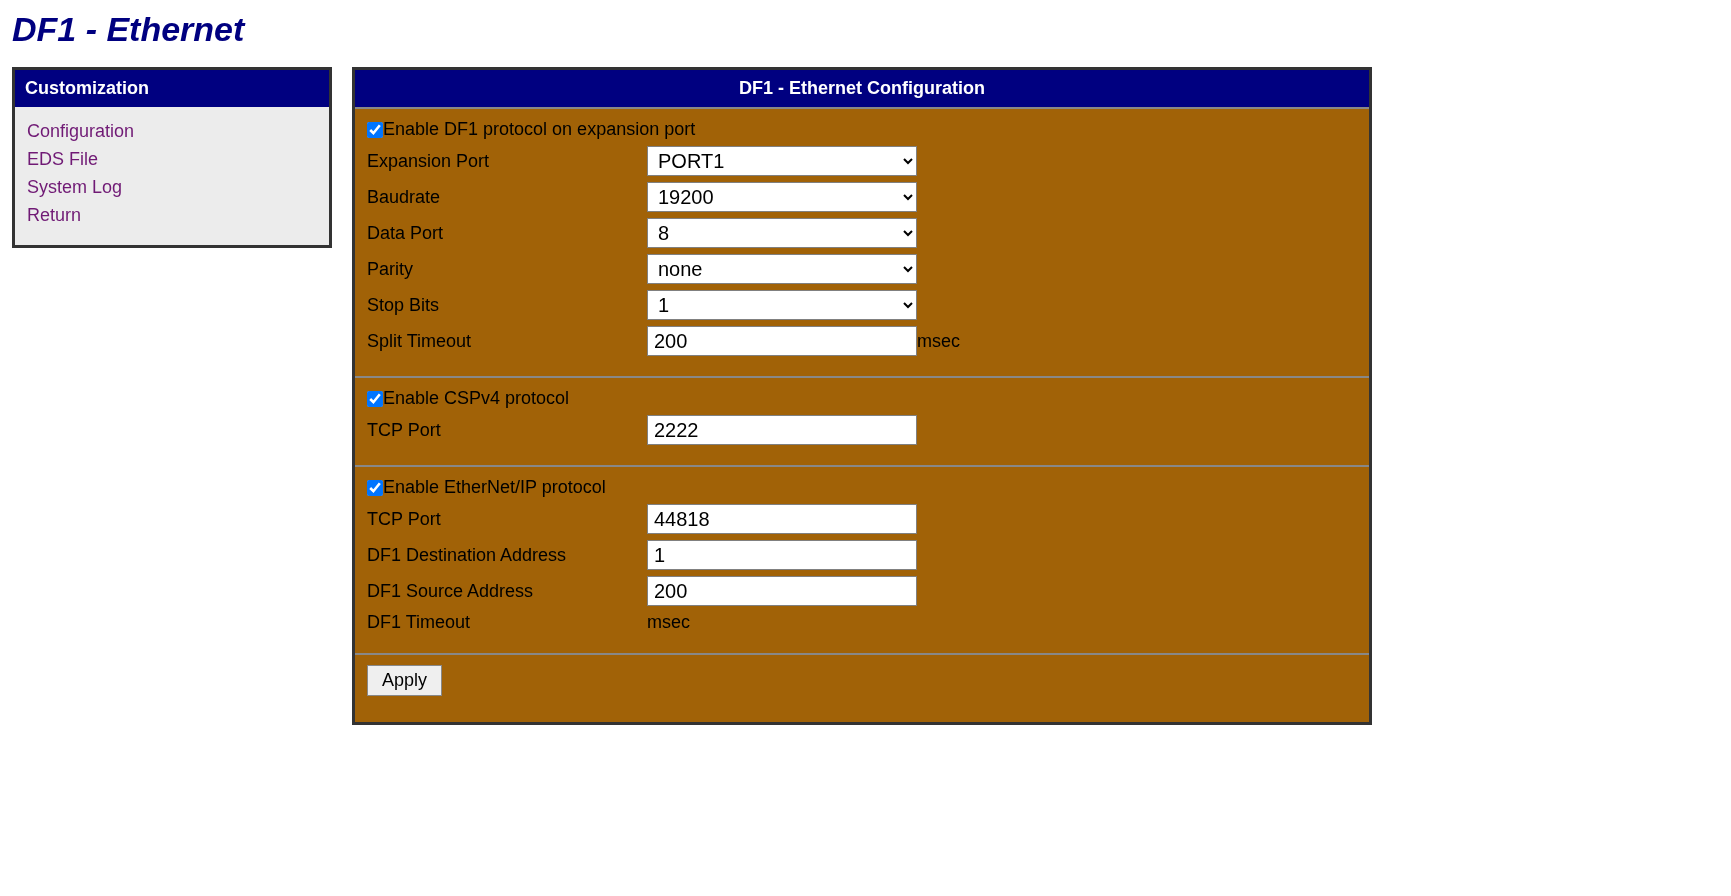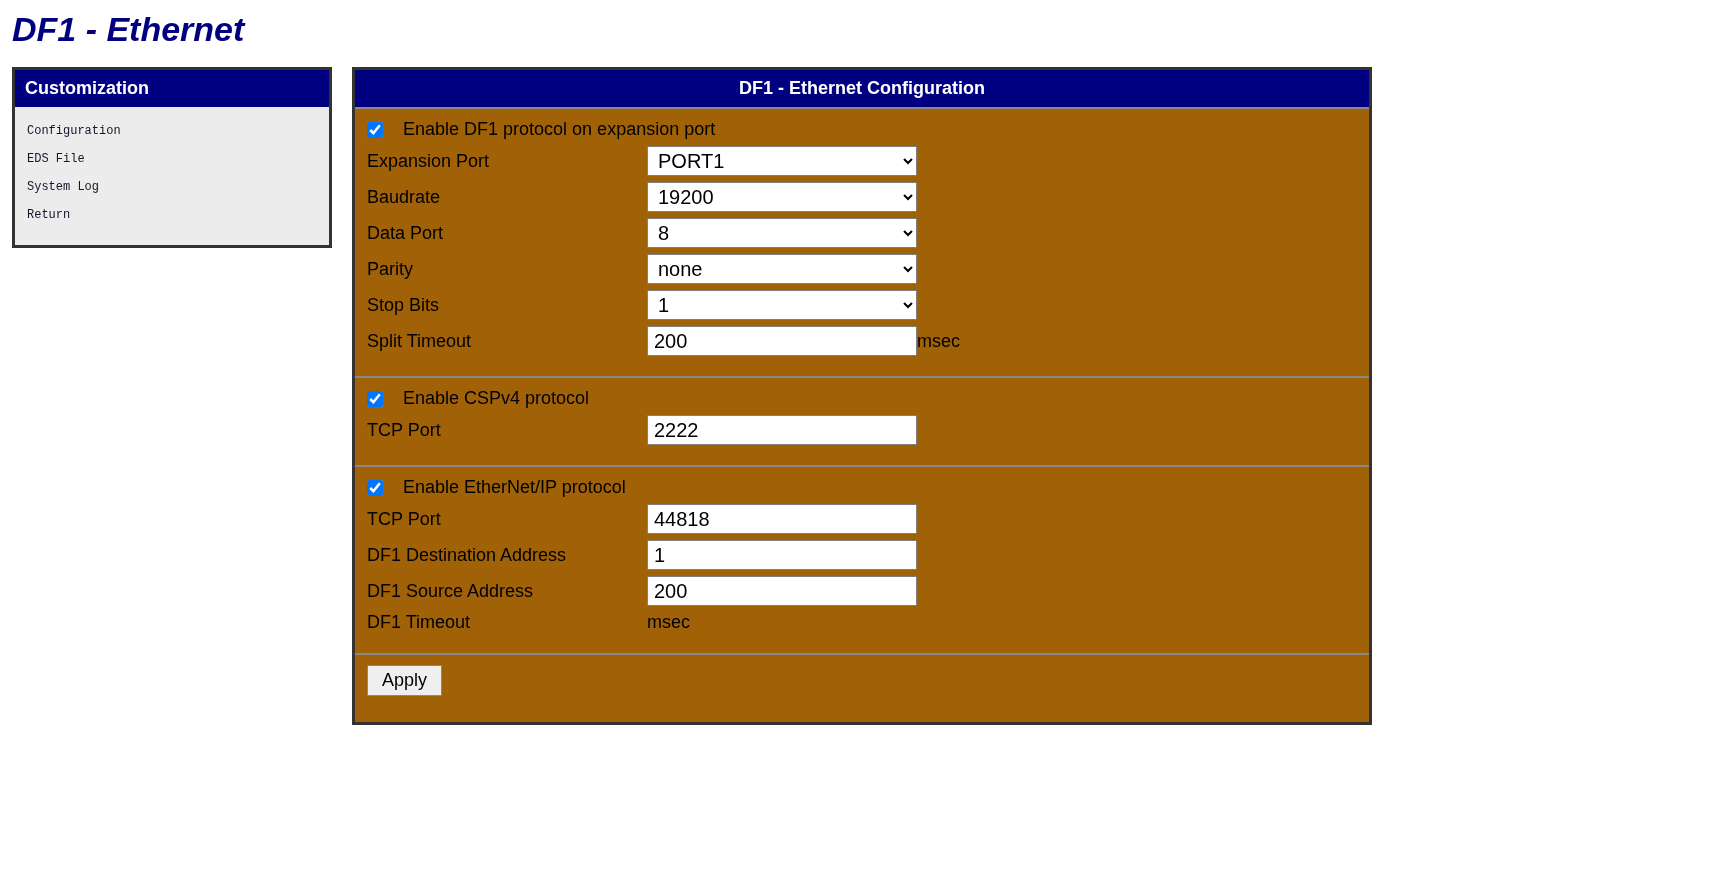--- a/index.html
+++ b/index.html
@@ -34,25 +34,24 @@
     color: #fff;
     font-weight: bold;
     padding: 8px 10px;
     font-size: 18px;
   }
   .sidebar-items {
     padding: 10px 12px 16px 12px;
   }
   .sidebar-items a {
     display: block;
-    color: #0f172a;
+    color: #701a75;
     text-decoration: none;
-    font-size: 12px;
+    font-size: 18px;
     line-height: 28px;
-    font-family: Liberation Mono, monospace;
   }
   .main {
     flex: 0 0 1020px;
     border: 3px solid #333;
     background: #a16207;
   }
   .main-header {
     background: #000080;
     color: #fff;
     font-weight: bold;
@@ -63,21 +62,21 @@
   .section {
     border-top: 2px solid #888;
     padding: 10px 12px 14px 12px;
   }
   .section:first-of-type {
     border-top: none;
   }
   .check-row {
     display: flex;
     align-items: center;
-    gap: 20px;
+    gap: 0;
     margin-bottom: 6px;
     font-size: 18px;
   }
   .check-row input[type="checkbox"] {
     width: 16px;
     height: 16px;
     margin: 0;
   }
   .form-row {
     display: flex;

